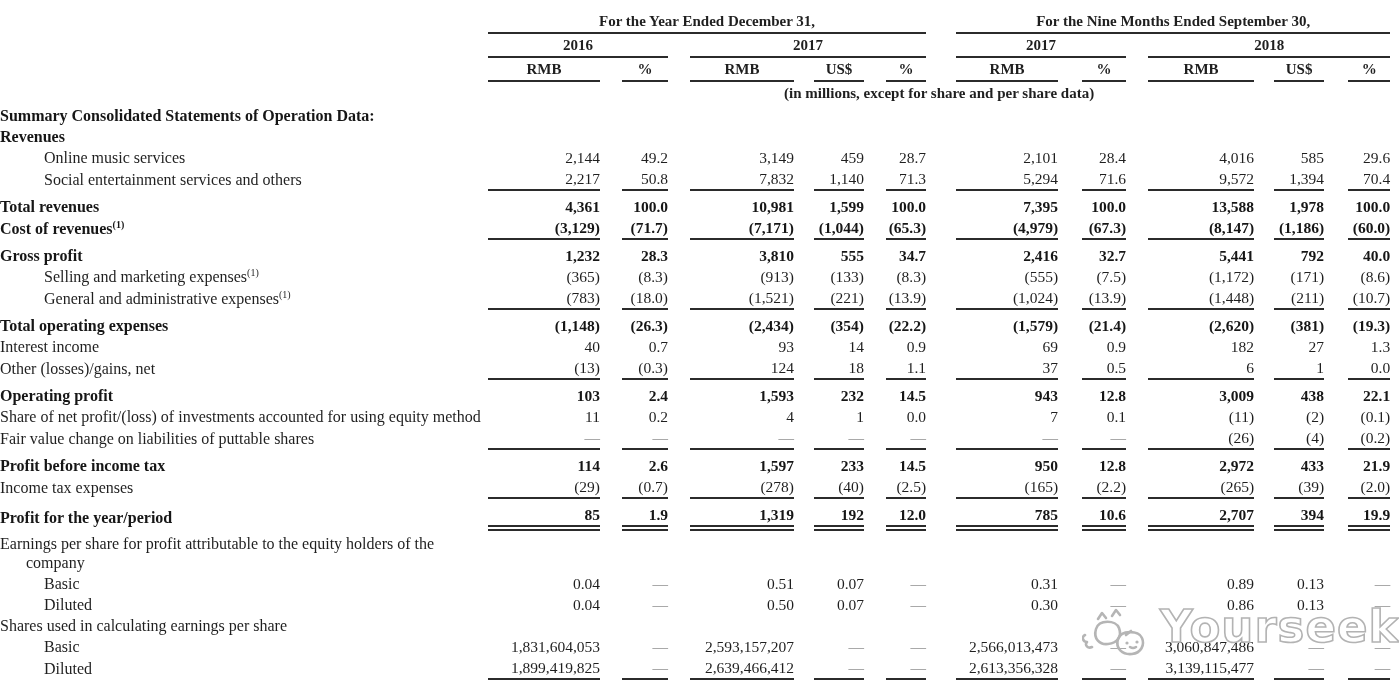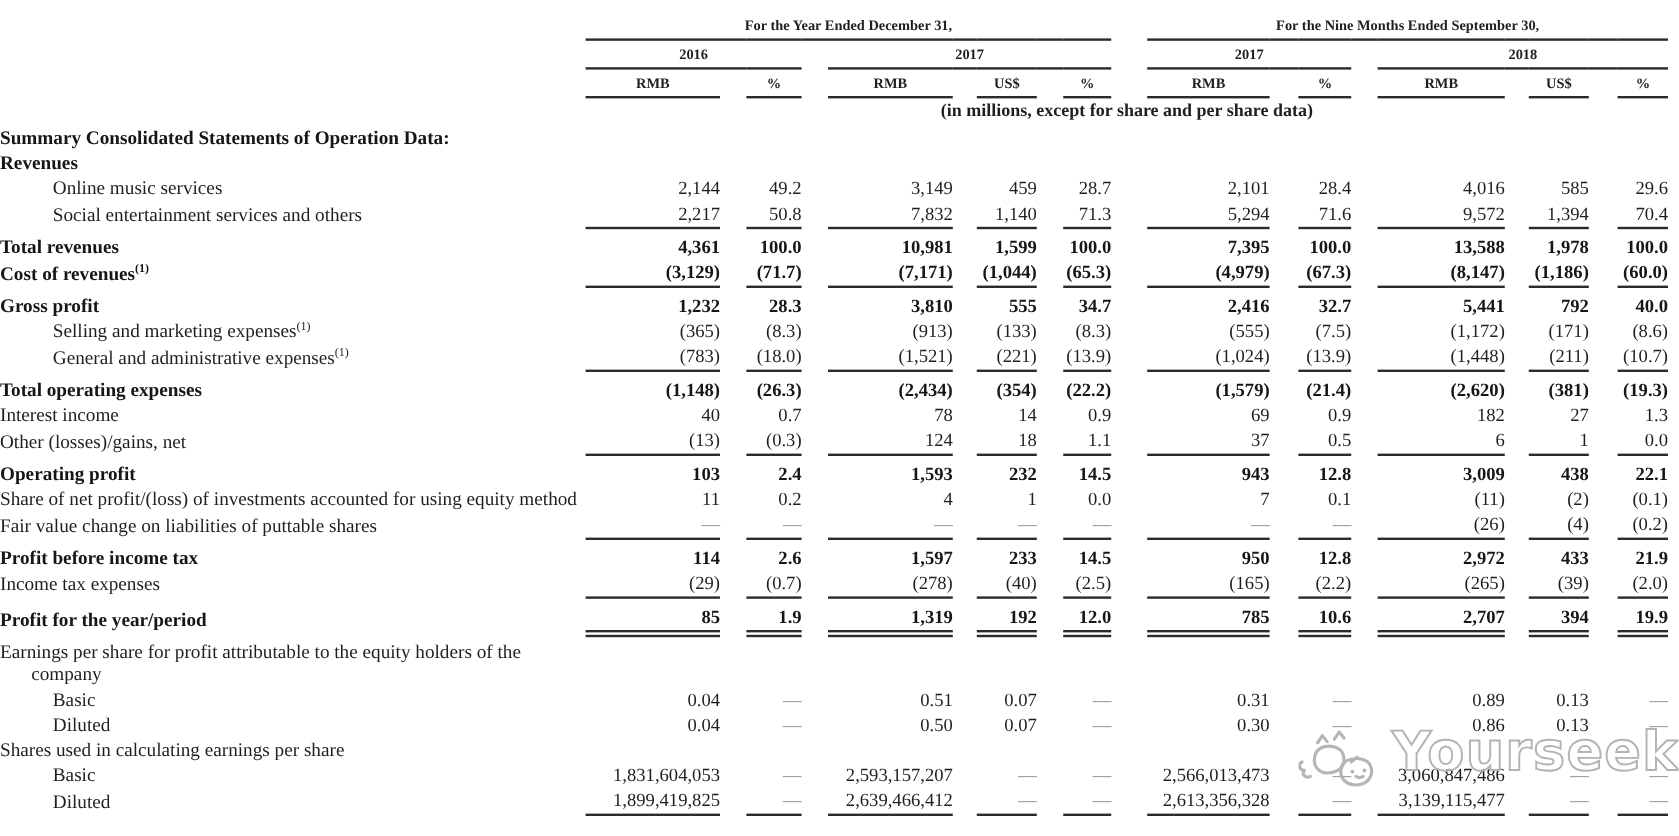--- a/index.html
+++ b/index.html
@@ -5,21 +5,21 @@
   html,body { margin:0; padding:0; background:#ffffff; }
   .page {
     position:relative; width:1399px; height:697px; overflow:hidden;
     background:#ffffff; color:#1f1f1f;
     font-family:"Liberation Serif","DejaVu Serif",serif;
   }
   table.fin { border-collapse:collapse; table-layout:fixed; width:1399px; margin-top:10px; }
   th, td { padding:0; vertical-align:bottom; white-space:nowrap; }
 
   
-  thead th { font-weight:bold; font-size:12px; line-height:20px; padding:1px 0 1px; }
+  thead th { font-weight:bold; font-size:15px; line-height:20px; padding:1px 0 1px; }
   th.grp  { text-align:center; border-bottom:2px solid #2b2b2b; }
   th.yr   { text-align:center; border-bottom:2px solid #2b2b2b; }
   th.ch   { border-bottom:2px solid #2b2b2b; }
   th.blank{ border:none; }
   tr.note-row th { font-size:15px; line-height:18px; padding:2px 0 3px; text-align:center; border:none; }
 
   
   tbody td { font-size:15.5px; line-height:19px; padding:1px 0; }
   td.lbl  { font-size:16px; white-space:normal; padding-right:6px; }
   td.ind1 { padding-left:44px; }
@@ -351,21 +351,21 @@
           <td class="sp"></td>
           <td class="val">(19.3)</td>
           <td class="sp"></td>
         </tr>
         <tr>
           <td class="lbl ind0"><span>Interest income</span></td>
           <td class="val">40</td>
           <td class="sp"></td>
           <td class="val">0.7</td>
           <td class="sp"></td>
-          <td class="val">78</td>
+          <td class="val">93</td>
           <td class="sp"></td>
           <td class="val">14</td>
           <td class="sp"></td>
           <td class="val">0.9</td>
           <td class="sp"></td>
           <td class="val">69</td>
           <td class="sp"></td>
           <td class="val">0.9</td>
           <td class="sp"></td>
           <td class="val">182</td>

